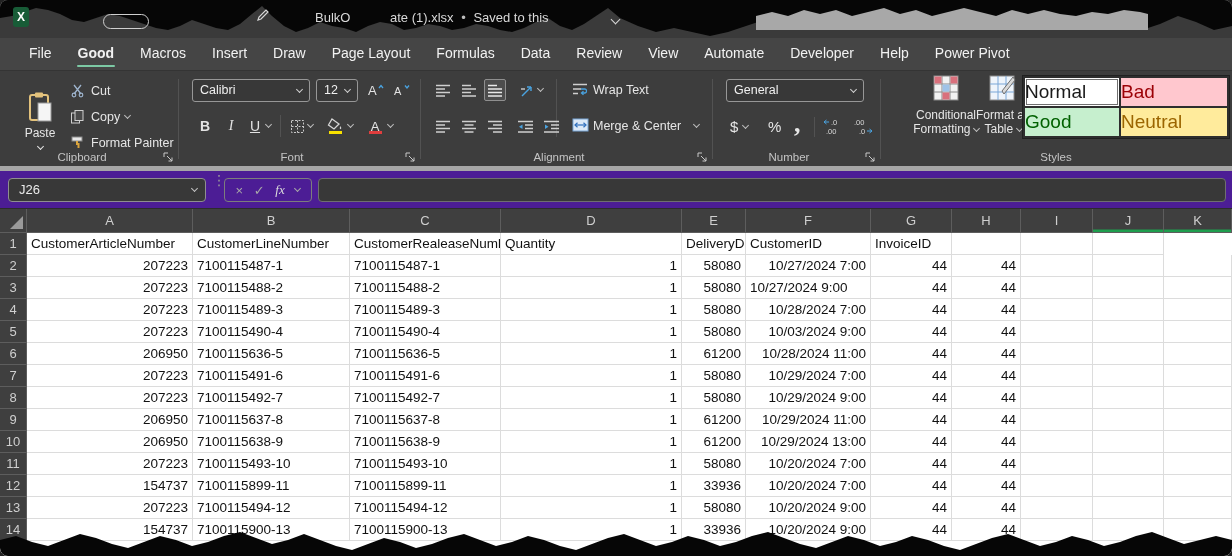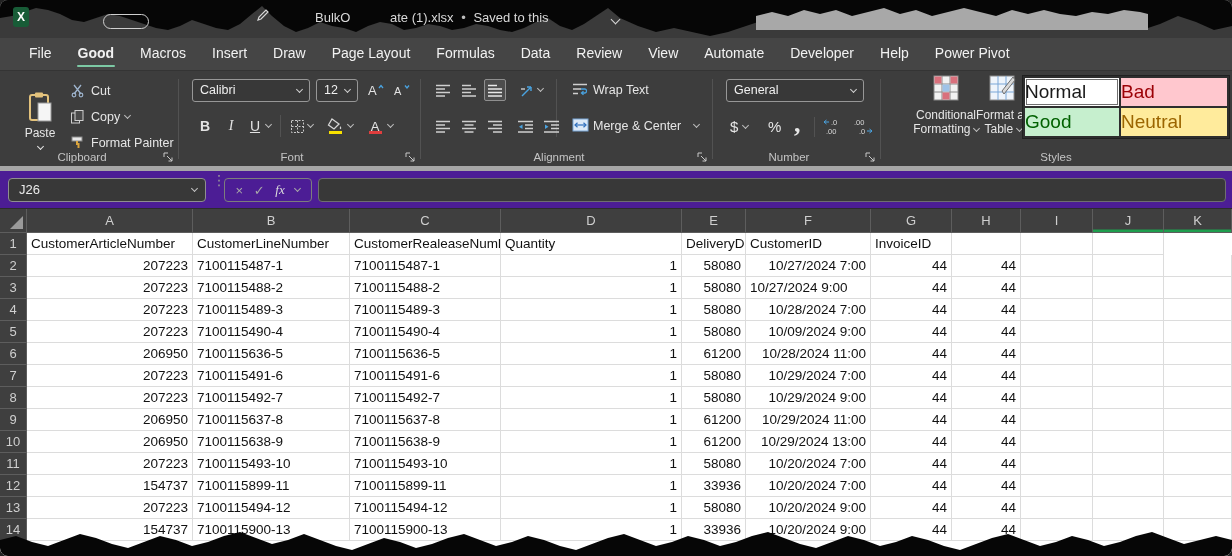--- a/index.html
+++ b/index.html
@@ -481,21 +481,21 @@
           <div class="cell" style="text-align: left;"></div>
           <div class="cell" style="text-align: left;"></div>
         </div>
         <div class="g-row" style="grid-template-columns: 27px 166px 157px 151px 181px 64px 125px 81px 69px 72px 71px 68px;">
           <div class="rownum">5</div>
           <div class="cell" style="text-align: right;">207223</div>
           <div class="cell" style="text-align: left;">7100115490-4</div>
           <div class="cell" style="text-align: left;">7100115490-4</div>
           <div class="cell" style="text-align: right;">1</div>
           <div class="cell" style="text-align: right;">58080</div>
-          <div class="cell" style="text-align: right;">10/09/2024 9:00</div>
+          <div class="cell" style="text-align: right;">10/03/2024 9:00</div>
           <div class="cell" style="text-align: right;">44</div>
           <div class="cell" style="text-align: right;">44</div>
           <div class="cell" style="text-align: left;"></div>
           <div class="cell" style="text-align: left;"></div>
           <div class="cell" style="text-align: left;"></div>
         </div>
         <div class="g-row" style="grid-template-columns: 27px 166px 157px 151px 181px 64px 125px 81px 69px 72px 71px 68px;">
           <div class="rownum">6</div>
           <div class="cell" style="text-align: right;">206950</div>
           <div class="cell" style="text-align: left;">7100115636-5</div>

